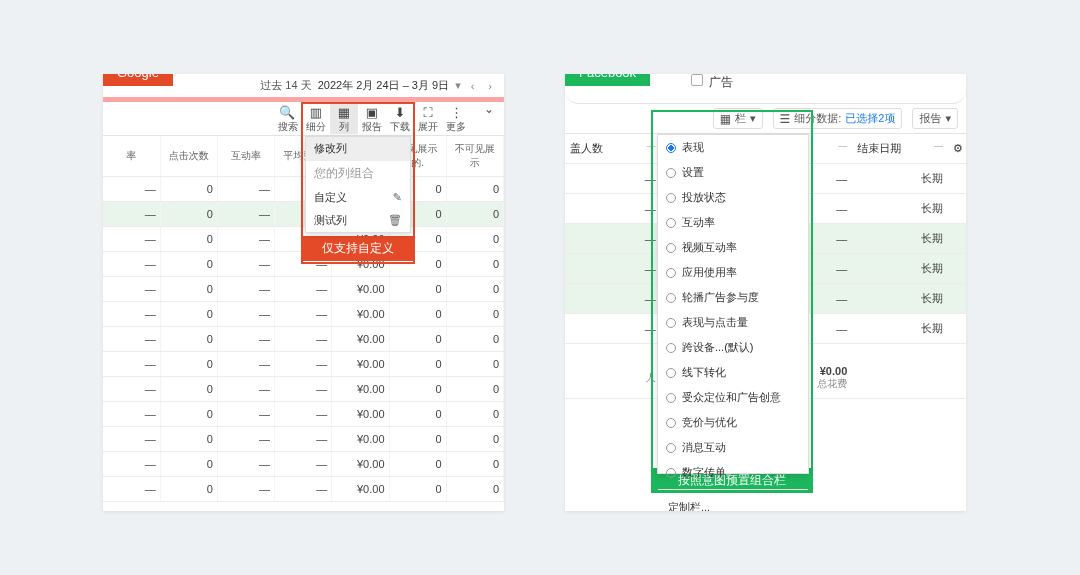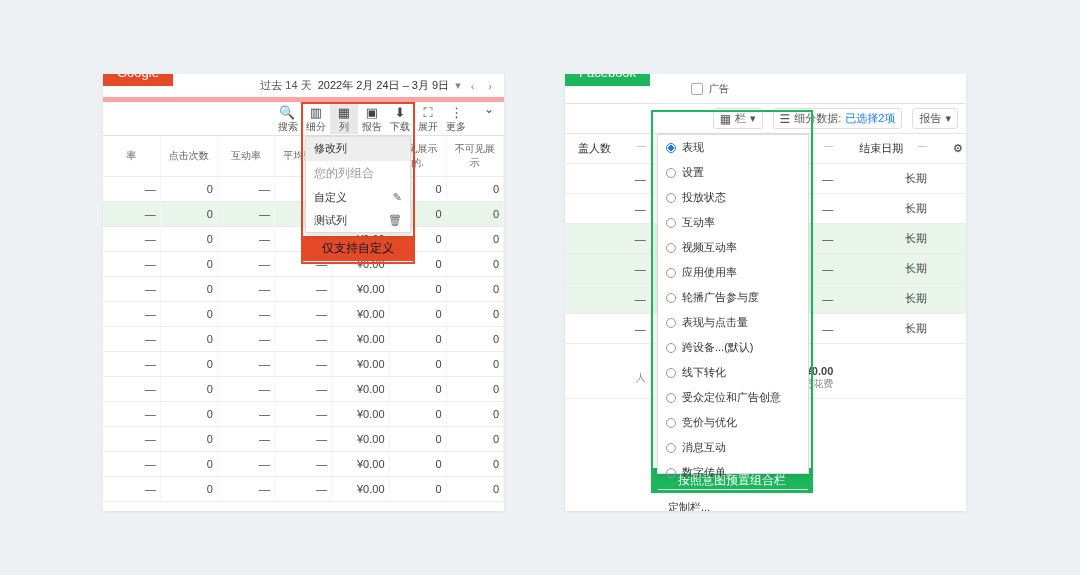--- a/index.html
+++ b/index.html
@@ -88,48 +88,48 @@
     left: 198px; top: 28px;
     width: 114px; height: 162px;
     z-index: 25;
     pointer-events: none;
   }
   .red-label {
     position: absolute;
     left: 198px; top: 162px;
     width: 114px;
     background: #e44a27;
-    color: #0f172a;
+    color: #ffffff;
     text-align: center;
     font-size: 12px;
     padding: 4px 0;
     z-index: 26;
   }
 
   
   .f-panel { left: 565px; top: 74px; width: 401px; height: 437px; overflow: hidden; }
   .f-topbar {
-    display: flex; align-items: center; gap: 6px;
+    display: flex; align-items: flex-start; gap: 6px;
     height: 30px; border-bottom: 1px solid #e3e3e3;
-    padding: 0 10px; font-size: 10px; color: #444;
+    padding: 0 10px; font-size: 12px; color: #444; border-radius: 14px;
   }
   .f-topbar .ck { width:12px; height:12px; border:1px solid #aaa; border-radius:2px;}
   .f-actions {
     display: flex; justify-content: flex-end; align-items: center;
     height: 30px; border-bottom: 1px solid #e3e3e3;
     padding: 0 8px; gap: 10px; font-size: 11px; color: #555;
   }
   .f-btn { display:flex; align-items:center; gap:4px; border:1px solid #ddd; border-radius:3px; padding:2px 6px;}
   .f-btn .ic { font-size:12px; }
   .link { color:#1877f2; }
 
   table.f-tbl { width:100%; border-collapse: collapse; font-size:11px; table-layout:fixed;}
   .f-tbl th, .f-tbl td {
     border-bottom:1px solid #ececec;
-    padding:7px 13px;
+    padding:7px 5px;
     text-align:right;
     color:#444;
     height:24px;
   }
   .f-tbl th { font-weight:500; color:#333; text-align:left; font-size:11px; }
   .f-tbl th .sort { float:right; color:#aaa; font-size:9px;}
   .f-tbl tr.sel { background:#e9f5ea; }
   .f-tbl tr.total-gap td { border-top:1px solid #ccc; border-bottom:none;}
   .f-tbl .tot-label { color:#888; font-size:10px;}
 

